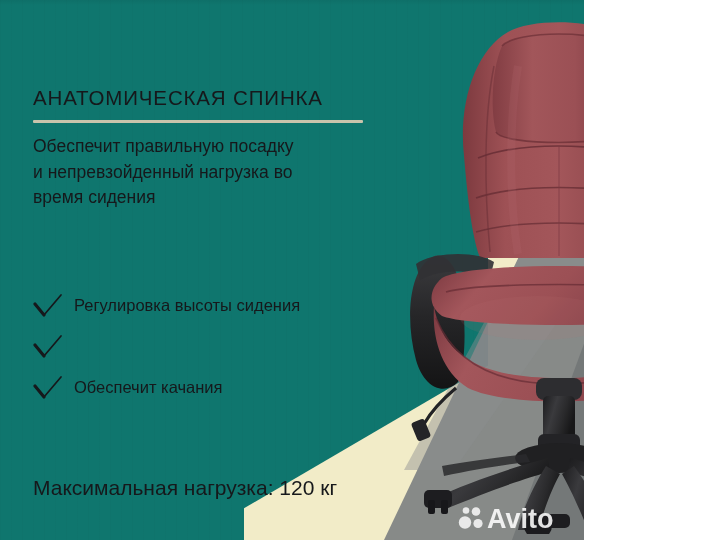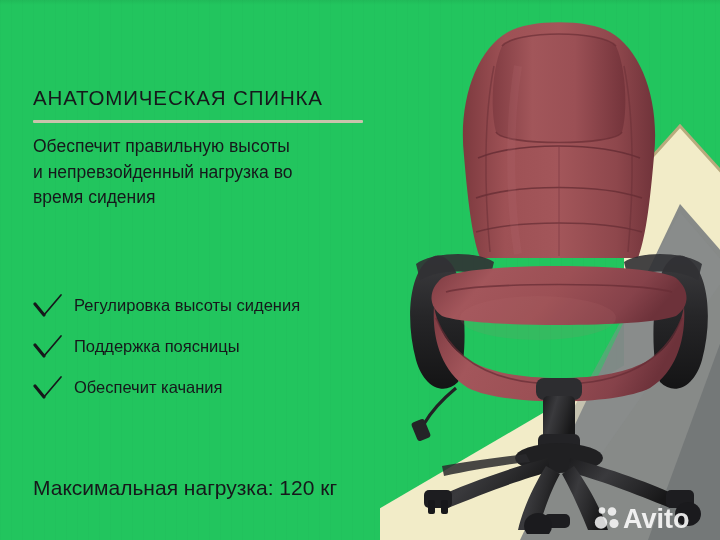--- a/index.html
+++ b/index.html
@@ -1,19 +1,19 @@
 <!DOCTYPE html>
 <html><head>
 <meta charset="utf-8">
 <style>
   * { margin:0; padding:0; box-sizing:border-box; }
   html,body { width:720px; height:540px; overflow:hidden; background:#ffffff; }
   body { font-family:"Liberation Sans","DejaVu Sans",sans-serif; }
 
-  #card { position:relative; width:720px; height:540px; background:#22c55e; overflow:hidden; }
+  #card { position:relative; width:584px; height:540px; background:#0f766e; overflow:hidden; }
 
   
   .paper-texture{
     position:absolute; inset:0;
     background:repeating-linear-gradient(90deg,
       rgba(0,0,0,0.014) 0px, rgba(0,0,0,0.014) 1px,
       rgba(0,0,0,0.000) 1px, rgba(0,0,0,0.000) 11px);
     pointer-events:none; z-index:1;
   }
   .top-shade{
@@ -215,21 +215,21 @@
       </g>
     </svg>
   </div>
 
   <div class="textcol">
 
     <div class="title">АНАТОМИЧЕСКАЯ СПИНКА</div>
     <div class="title-rule"></div>
 
     <div class="lede">
-      <span>Обеспечит правильную высоты</span><br>
+      <span>Обеспечит правильную посадку</span><br>
       <span>и непревзойденный нагрузка во</span><br>
       <span>время сидения</span>
     </div>
 
     <ul class="checks">
       <li class="check-row">
         <span class="check-ico">
           <svg viewBox="0 0 30 26" xmlns="http://www.w3.org/2000/svg">
             <path d="M2 11 L11 22 L28 2" fill="none" stroke="#16181b" stroke-width="1.7" stroke-linecap="round" stroke-linejoin="round"></path>
             <path d="M2 11 L11 22" fill="none" stroke="#16181b" stroke-width="3.1" stroke-linecap="round"></path>
@@ -237,21 +237,20 @@
         </span>
         <span class="check-txt">Регулировка высоты сидения</span>
       </li>
       <li class="check-row">
         <span class="check-ico">
           <svg viewBox="0 0 30 26" xmlns="http://www.w3.org/2000/svg">
             <path d="M2 11 L11 22 L28 2" fill="none" stroke="#16181b" stroke-width="1.7" stroke-linecap="round" stroke-linejoin="round"></path>
             <path d="M2 11 L11 22" fill="none" stroke="#16181b" stroke-width="3.1" stroke-linecap="round"></path>
           </svg>
         </span>
-        <span class="check-txt">Поддержка поясницы</span>
       </li>
       <li class="check-row">
         <span class="check-ico">
           <svg viewBox="0 0 30 26" xmlns="http://www.w3.org/2000/svg">
             <path d="M2 11 L11 22 L28 2" fill="none" stroke="#16181b" stroke-width="1.7" stroke-linecap="round" stroke-linejoin="round"></path>
             <path d="M2 11 L11 22" fill="none" stroke="#16181b" stroke-width="3.1" stroke-linecap="round"></path>
           </svg>
         </span>
         <span class="check-txt">Обеспечит качания</span>
       </li>

